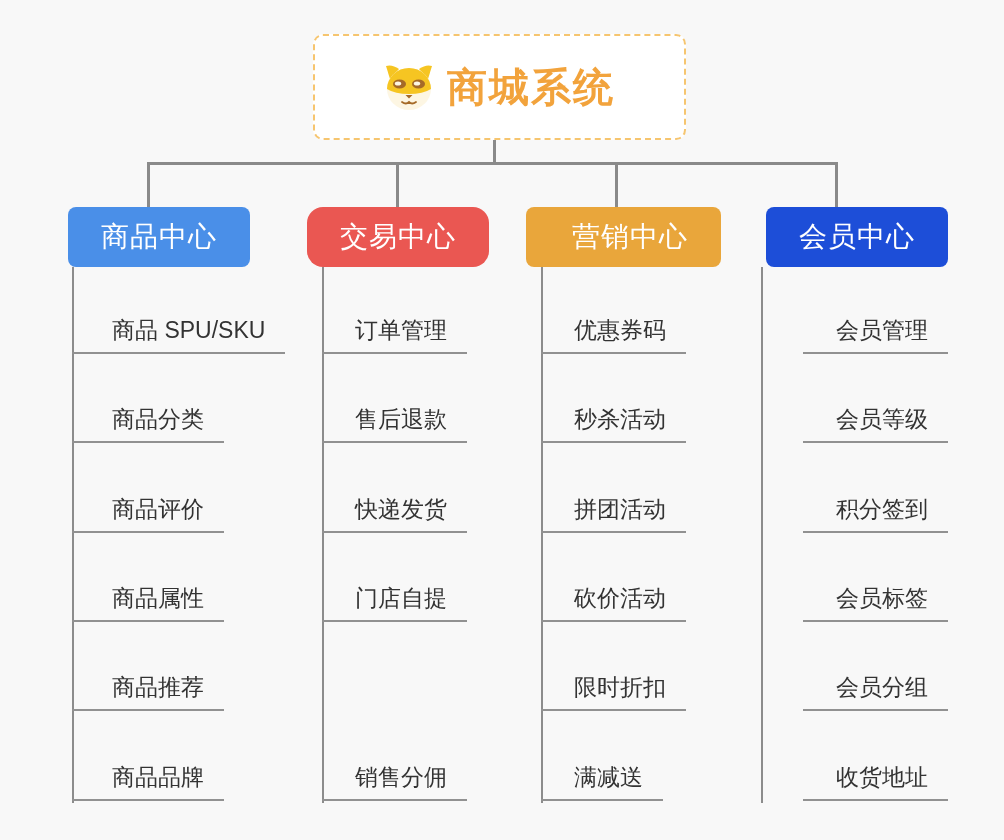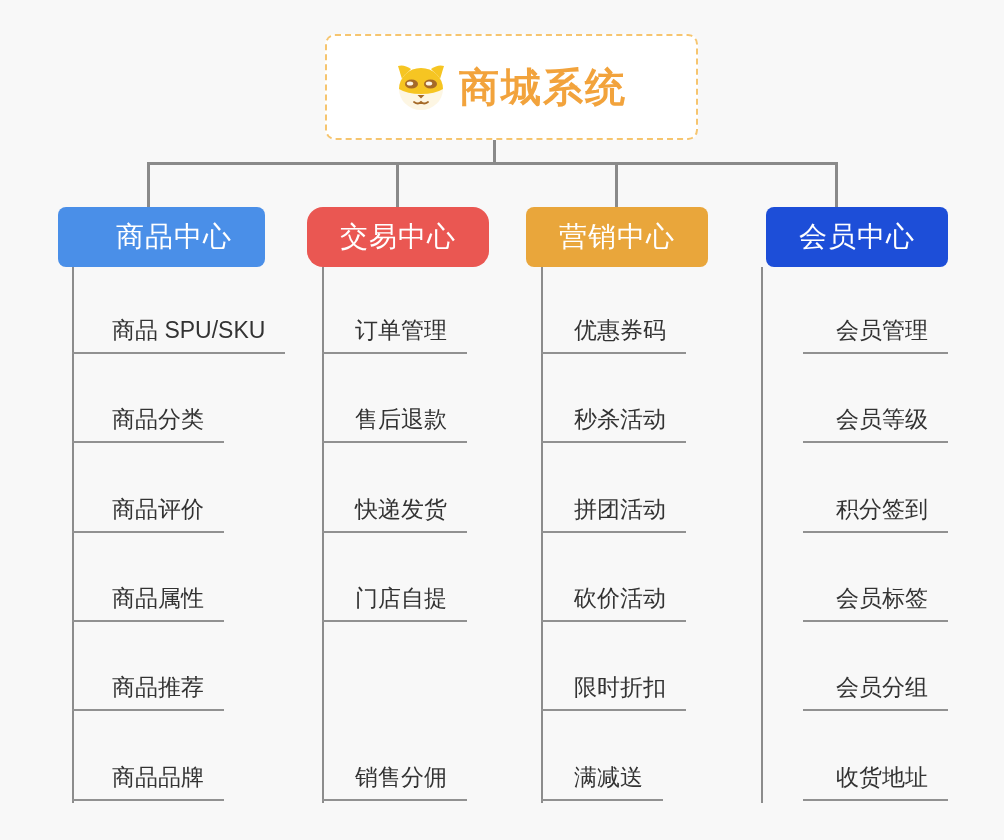--- a/index.html
+++ b/index.html
@@ -10,21 +10,21 @@
   #canvas{
     position:relative;
     width:1004px;
     height:840px;
     background:#f8f8f8;
     overflow:hidden;
   }
   
   .root-node{
     position:absolute;
-    left:325px; top:34px;
+    left:313px; top:34px;
     width:373px; height:106px;
     box-sizing:border-box;
     background:#ffffff;
     border:2px dashed #f6c56f;
     border-radius:10px;
     display:flex;
     align-items:center;
     justify-content:center;
     gap:13px;
   }
@@ -49,21 +49,21 @@
     width:182px; height:60px;
     border-radius:8px;
     display:flex;
     align-items:center;
     justify-content:center;
     color:#ffffff;
     font-size:28px;
     letter-spacing:1px;
     white-space:nowrap;
   }
-  .hdr-0{left:58px;padding-left:25px;} .hdr-1{left:307px;} .hdr-2{left:526px;} .hdr-3{left:746px;}
+  .hdr-0{left:68px;} .hdr-1{left:307px;} .hdr-2{left:526px;padding-left:13px;} .hdr-3{left:746px;}
   
   .branch-line{
     position:absolute;
     top:267px;
     width:2px; height:536px;
     background:#8c8c8c;
   }
   .line-0{left:72px;} .line-1{left:322px;} .line-2{left:541px;} .line-3{left:761px;}
   
   .item{

